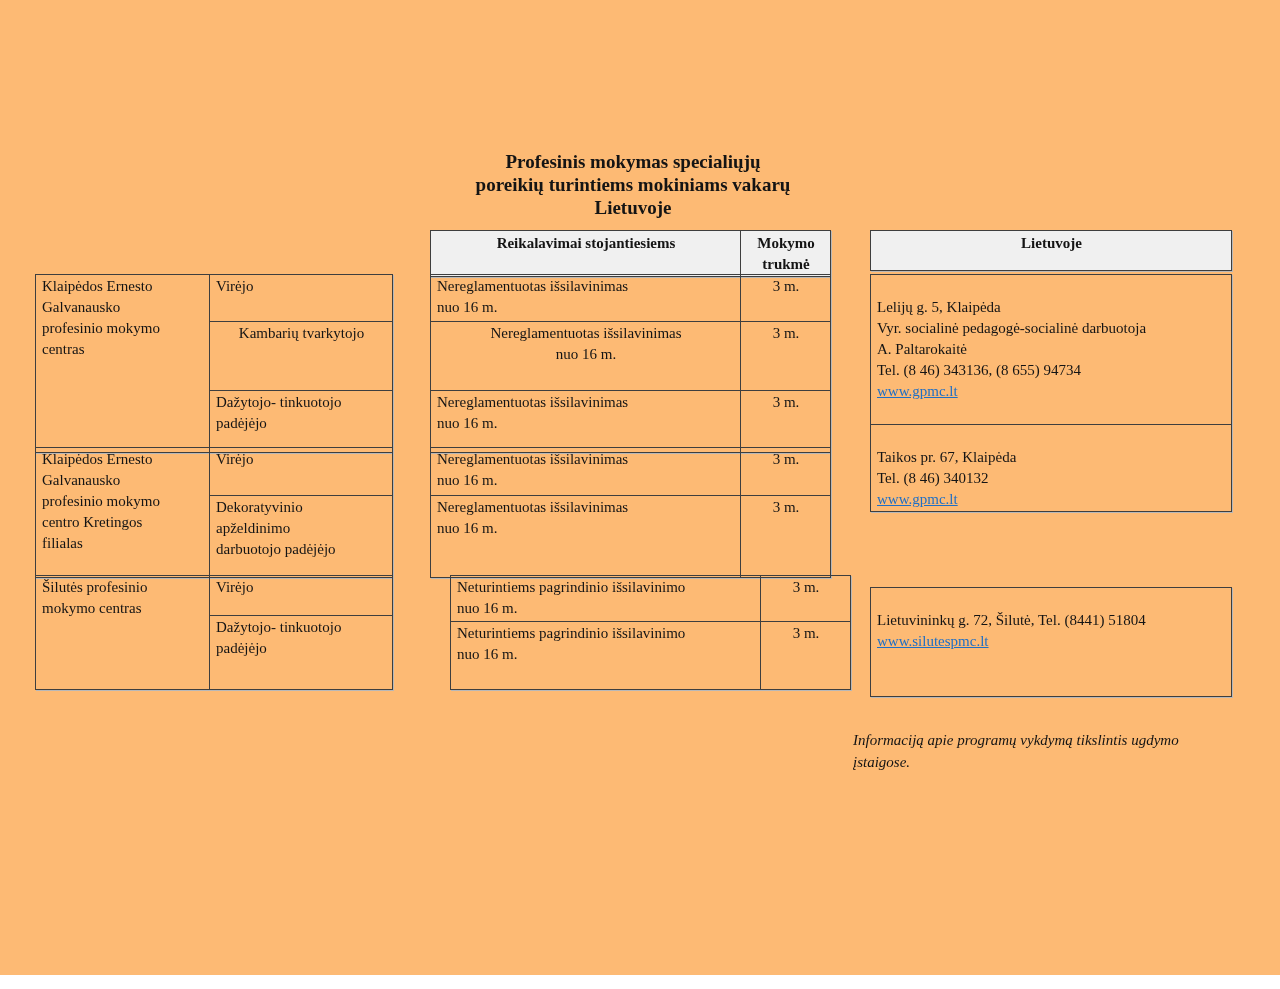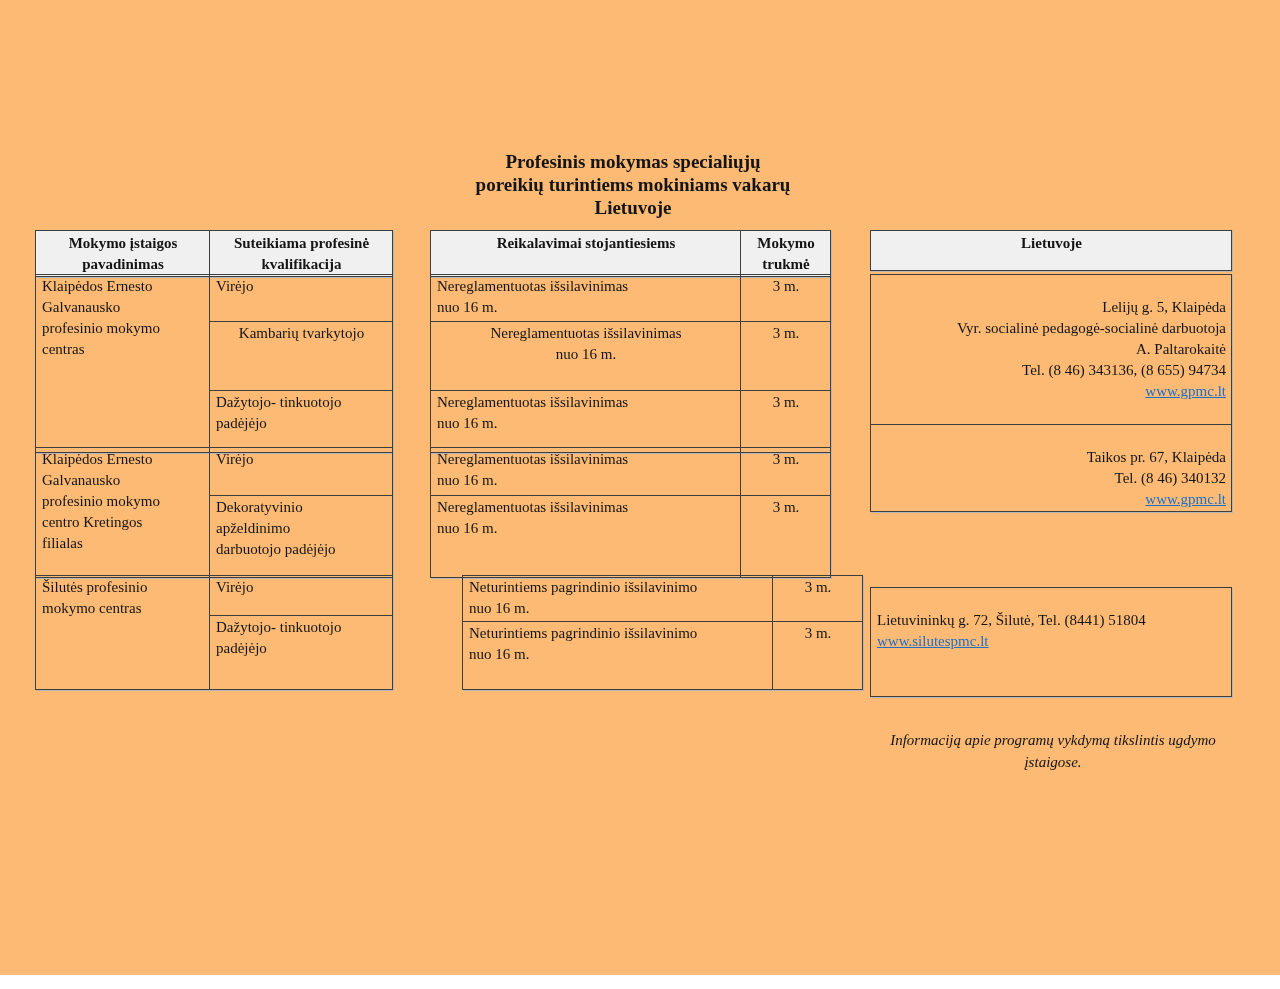--- a/index.html
+++ b/index.html
@@ -18,57 +18,41 @@
     box-shadow:1px 1px 0 #b8b8b8;}
   .doc td,.doc th{
     border:1px solid #3e3e3e;vertical-align:top;
     padding:1px 5px 1px 6px;font-size:15px;line-height:21px;
     white-space:pre-line;overflow:hidden;
   }
   .doc th{background:#f0f0f0;text-align:center;font-weight:bold;padding-top:2px;}
   .dur{text-align:center;}
   a.doclink{color:#1f6fc5;text-decoration:underline;cursor:pointer;}
   .footnote{
-    left:853px;top:729px;width:400px;text-align:center;
+    left:853px;top:729px;width:400px;text-align:left;
     font-style:italic;font-size:15px;line-height:22px;white-space:pre-line;
   }
   
   .h110 td{height:110px;} .h59 td{height:59px;}
   .h44 td{height:44px;} .h66 td{height:66px;text-align:center;}
   .h45 td{height:45px;} .h79 td{height:79px;}
   .h37 td{height:37px;} .h71 td{height:71px;}
   .h43 td{height:43px;} .h65 td{height:65px;}
   .h122 td{height:122px;} .h106 td{height:106px;}
   .hd th{height:36px;}
 </style>
 </head>
 <body>
 
 <div class="page">
 
   <div class="abs doc-title">Profesinis mokymas specialiųjų
 poreikių turintiems mokiniams vakarų
 Lietuvoje</div>
 
-  <div class="abs" style="left:35px;top:230px;width:357px;">
-    <table class="doc">
-      <colgroup>
-          <col style="width:174px">
-          <col style="width:183px">
-        </colgroup>
-      <tbody>
-          <tr class="hd">
-        <th>Mokymo įstaigos
-pavadinimas</th>
-        <th>Suteikiama profesinė
-kvalifikacija</th>
-      </tr>
-    </tbody>
-      </table>
-  </div>
   <div class="abs" style="left:35px;top:274px;width:357px;">
     <table class="doc">
       <colgroup>
           <col style="width:174px">
           <col style="width:183px">
         </colgroup>
       <tbody>
           <tr class="h44">
         <td rowspan="3">Klaipėdos Ernesto
 Galvanausko
@@ -182,21 +166,21 @@
         <td class="dur">3 m.</td>
       </tr>
       <tr class="h79">
         <td>Nereglamentuotas išsilavinimas
 nuo 16 m.</td>
         <td class="dur">3 m.</td>
       </tr>
     </tbody>
       </table>
   </div>
-  <div class="abs" style="left:430px;top:575px;width:400px;padding-left:32px;">
+  <div class="abs" style="left:418px;top:575px;width:400px;padding-left:32px;">
     <table class="doc">
       <colgroup>
           <col style="width:310px">
           <col style="width:90px">
         </colgroup>
       <tbody>
           <tr class="h43">
         <td>Neturintiems pagrindinio išsilavinimo
 nuo 16 m.</td>
         <td class="dur">3 m.</td>
@@ -212,21 +196,21 @@
 
   <div class="abs" style="left:870px;top:230px;width:362px;">
     <table class="doc">
       <tbody>
           <tr class="hd">
         <th>Lietuvoje</th>
       </tr>
     </tbody>
       </table>
   </div>
-  <div class="abs" style="left:870px;top:274px;width:362px;text-align:right;">
+  <div class="abs" style="left:870px;top:274px;width:362px;">
     <table class="doc">
       <tbody>
           <tr class="h110">
         <td>
           <span class="pre">Lelijų g. 5, Klaipėda
 Vyr. socialinė pedagogė-socialinė darbuotoja
 A. Paltarokaitė
 Tel. (8 46) 343136, (8 655) 94734</span>
           <div><a class="doclink">www.gpmc.lt</a></div>
         </td>

